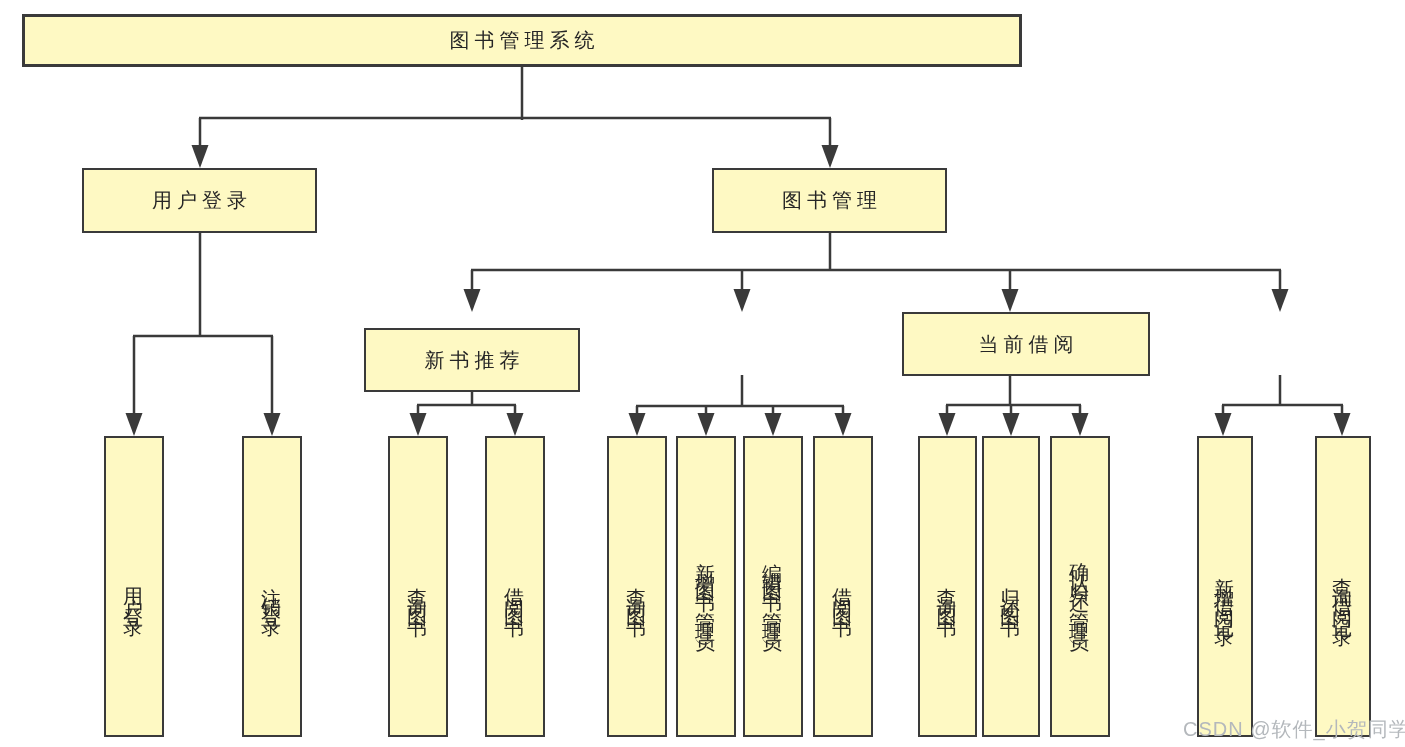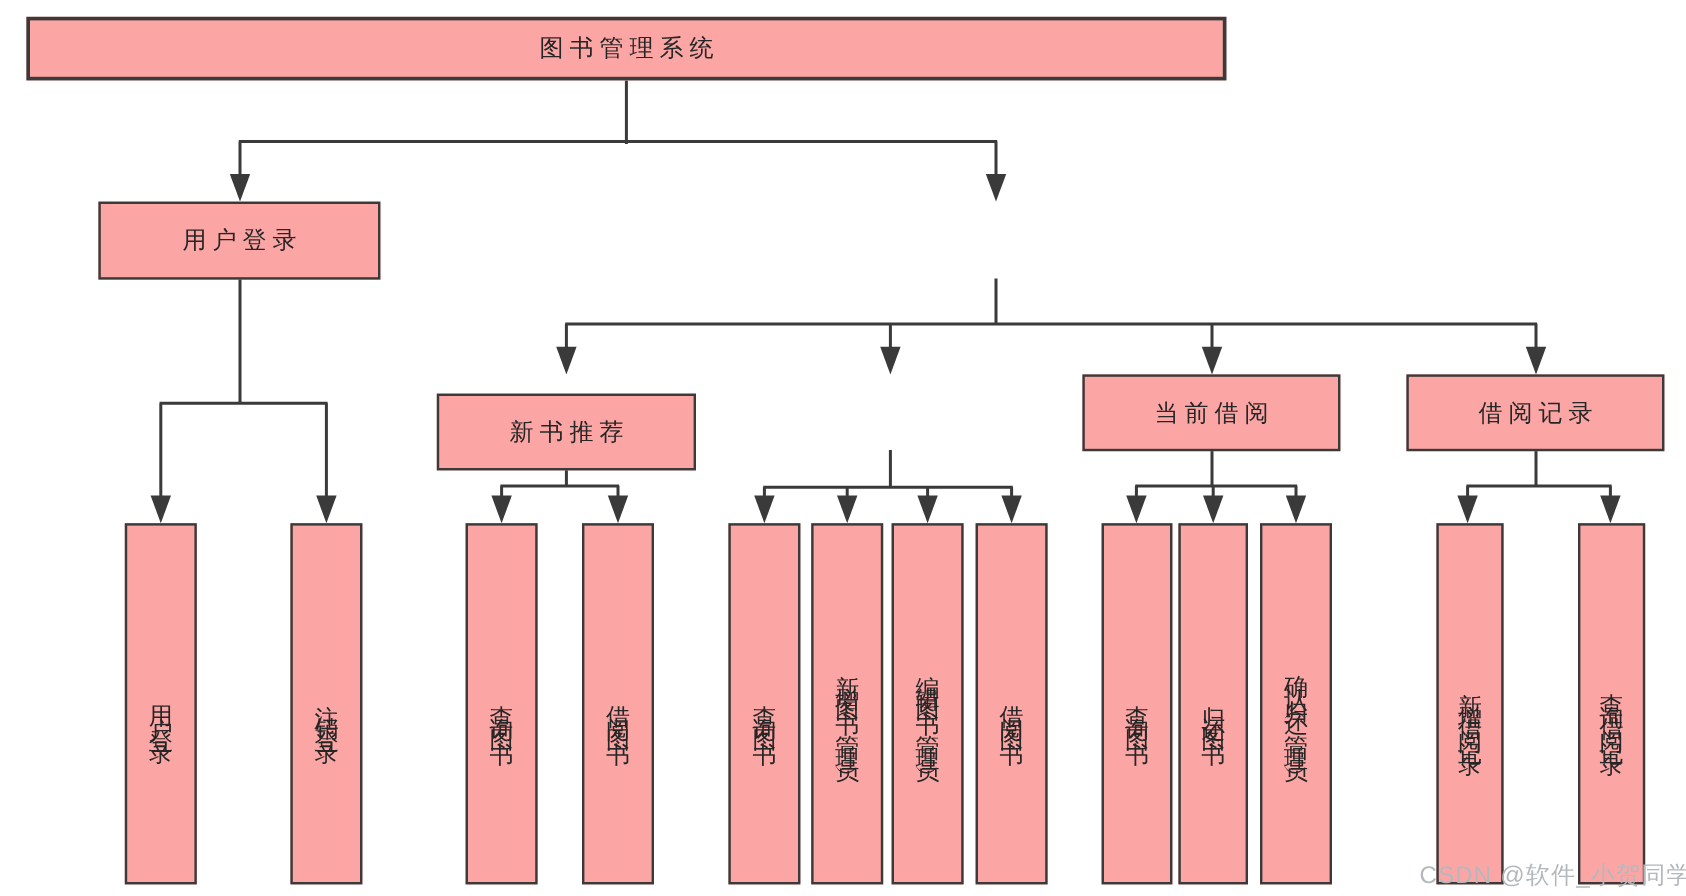--- a/index.html
+++ b/index.html
@@ -14,21 +14,21 @@
   #wires {
     position: absolute;
     left: 0; top: 0;
     width: 1405px; height: 747px;
     z-index: 0;
   }
   .box {
     position: absolute;
     box-sizing: border-box;
     border: 2.5px solid #3a3a3a;
-    background: #fca5a5;
+    background: #fef9c3;
     display: flex;
     align-items: center;
     justify-content: center;
     color: #262626;
     z-index: 1;
   }
   .hbox span {
     font-size: 20px;
     letter-spacing: 5px;
     margin-right: -5px; 
@@ -93,29 +93,29 @@
     </g>
   </svg>
 
   <div class="box hbox root-box" style="left:22px; top:14px; width:1000px; height:53px;">
     <span>图书管理系统</span>
   </div>
 
   <div class="box hbox" style="left:82px; top:168px; width:235px; height:65px;">
     <span>用户登录</span>
   </div>
+  <div class="box hbox" style="left:712px; top:168px; width:235px; height:65px;">
+    <span>图书管理</span>
+  </div>
 
   <div class="box hbox" style="left:364px; top:312px; width:216px; height:64px;margin-top:16px;">
     <span>新书推荐</span>
   </div>
-  <div class="box hbox" style="left:902px; top:312px; width:215px; height:64px;">
+  <div class="box hbox" style="left:902px; top:312px; width:248px; height:64px;">
     <span>当前借阅</span>
-  </div>
-  <div class="box hbox" style="left:1172px; top:312px; width:215px; height:64px;">
-    <span>借阅记录</span>
   </div>
 
   <div class="box vbox" style="left:104px; top:436px; width:60px; height:301px;">
     <span>用户登录</span>
   </div>
   <div class="box vbox" style="left:242px; top:436px; width:60px; height:301px;">
     <span>注销登录</span>
   </div>
   <div class="box vbox" style="left:388px; top:436px; width:60px; height:301px;">
     <span>查询图书</span>

